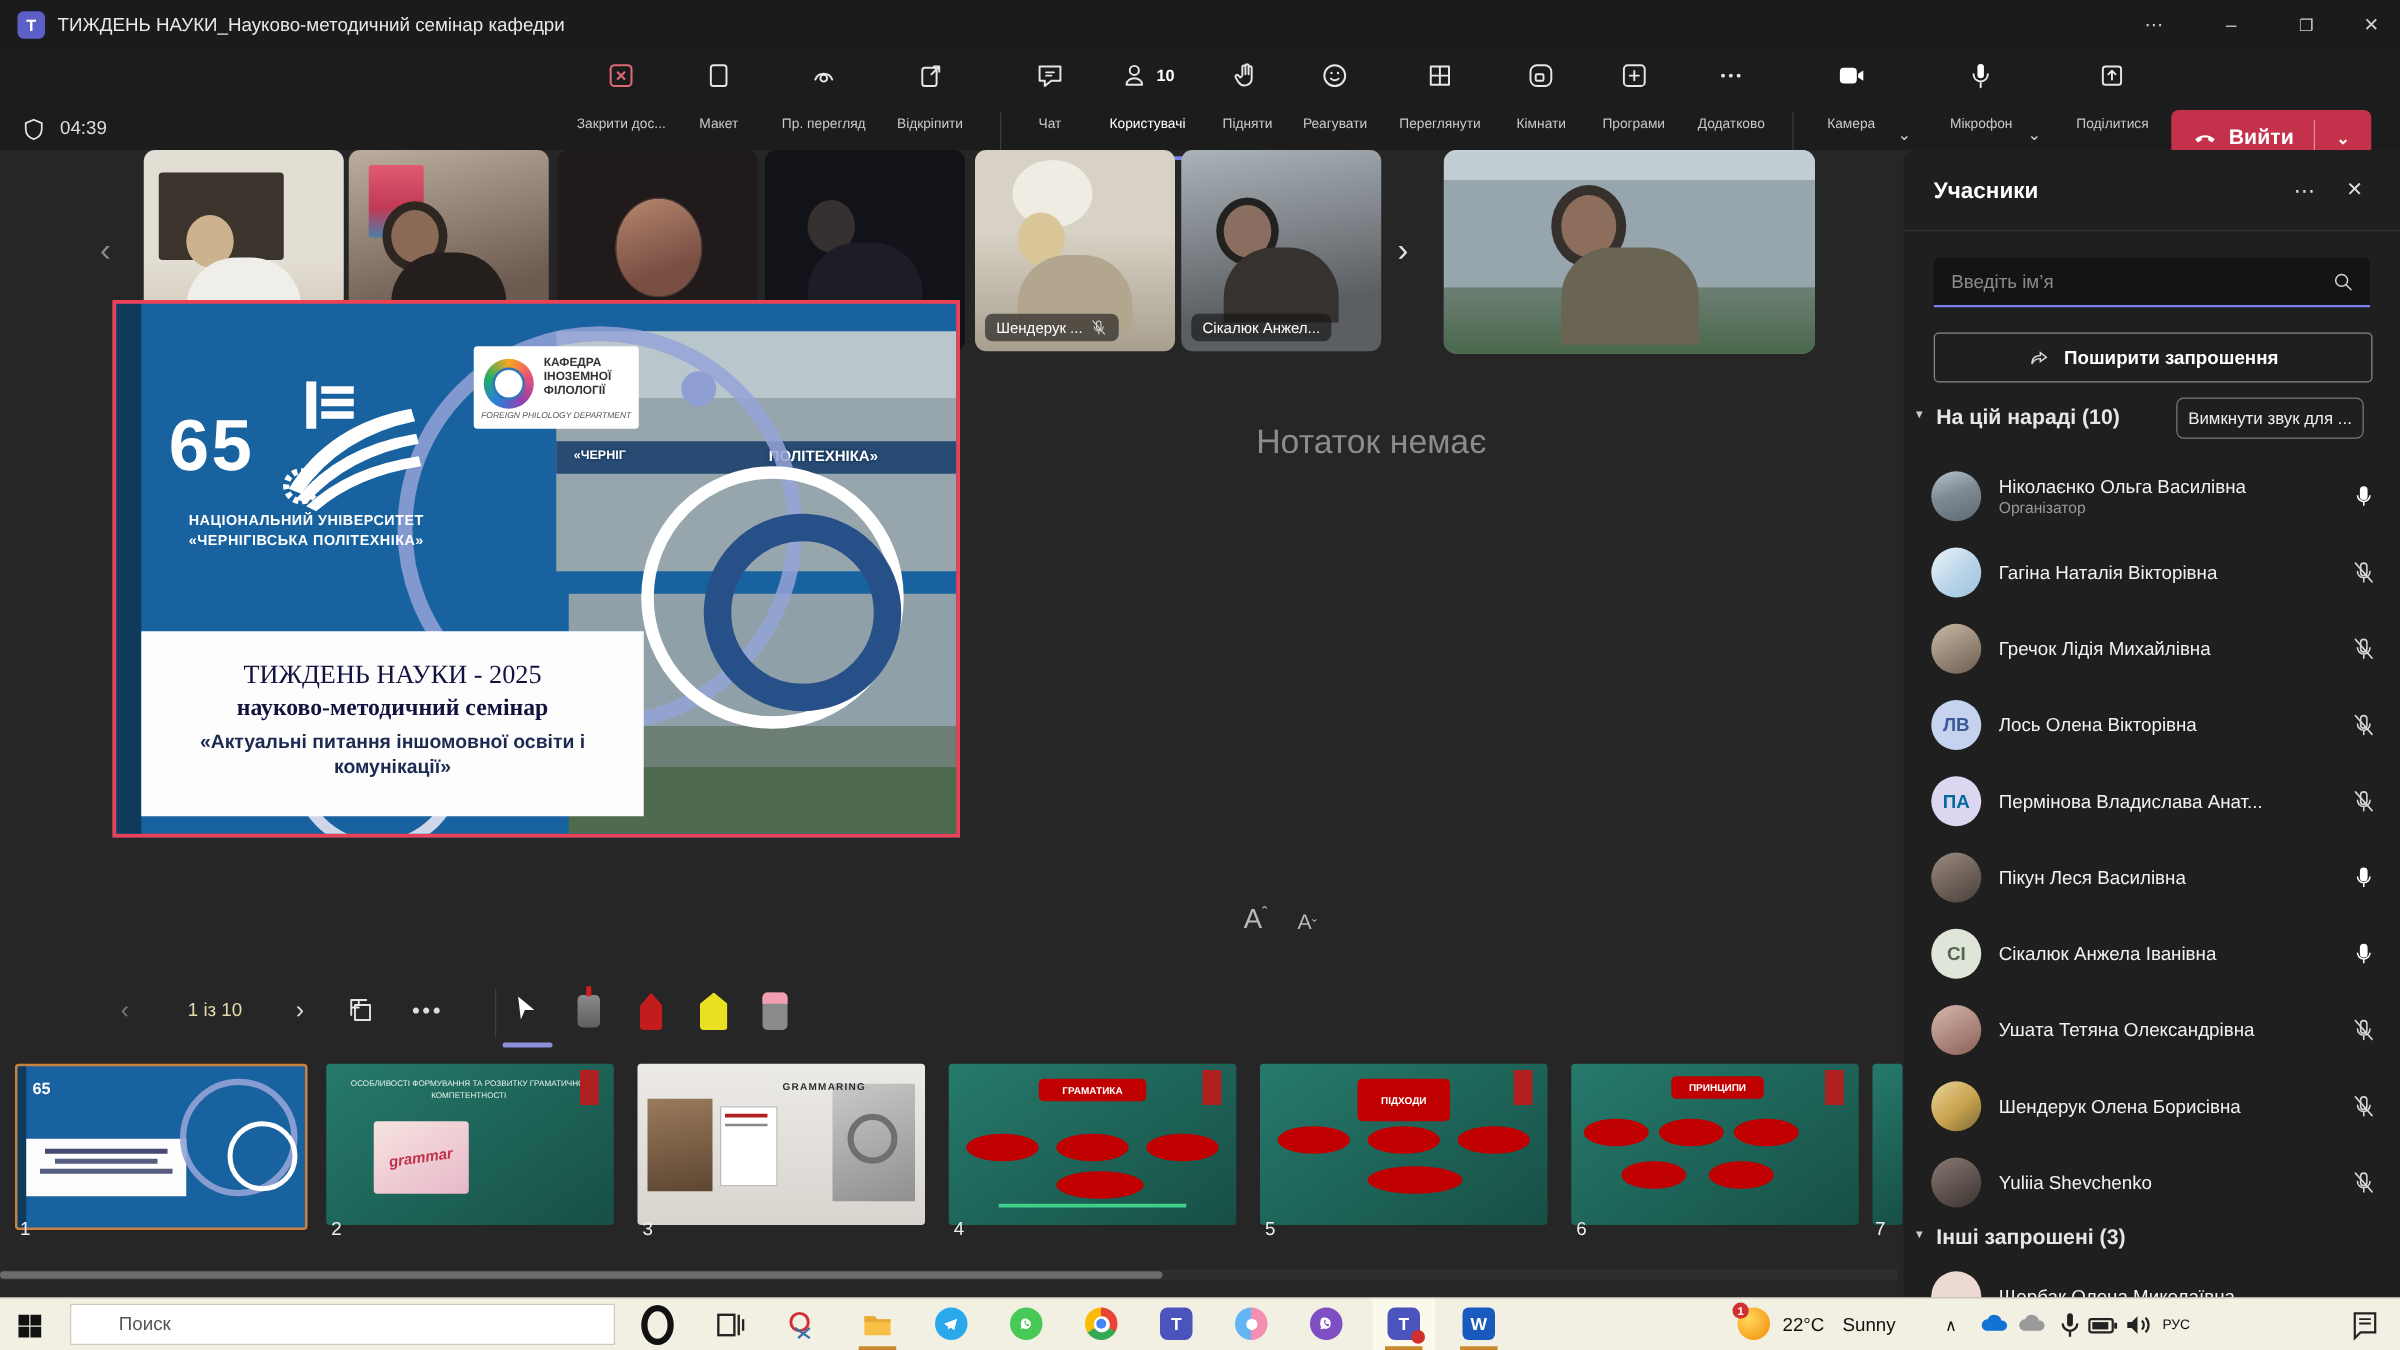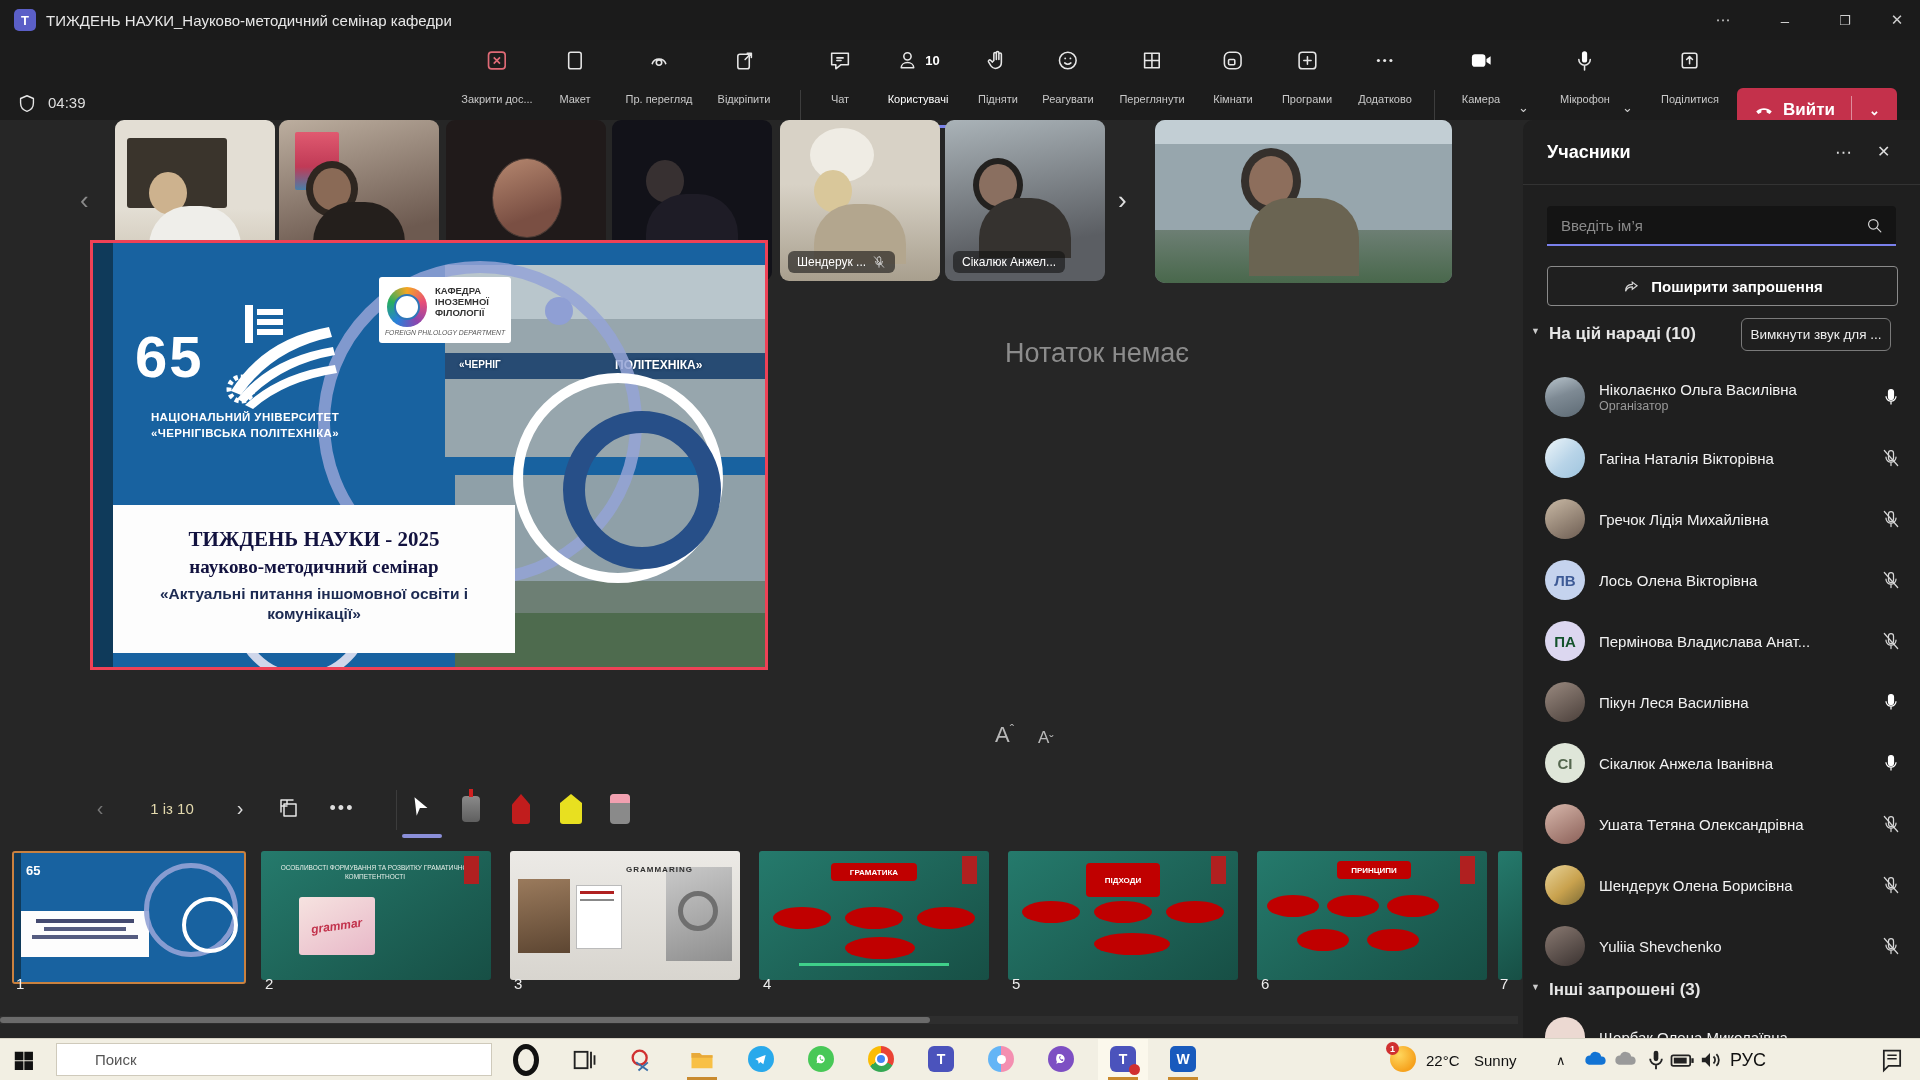--- a/index.html
+++ b/index.html
@@ -30,21 +30,21 @@
   .head{width:38px;height:42px;border-radius:50%;}
   .body{width:92px;height:60px;border-radius:40px 40px 0 0;margin-top:-8px;}
   
   #slideBox{left:90px;top:240px;width:672px;height:424px;border:3px solid #ef4156;background:#1862a0;overflow:hidden;}
   #slideBox .strip{left:0;top:0;width:20px;height:424px;background:#0f3a5a;}
   .ring{position:absolute;border-radius:50%;}
   .bldg{position:absolute;}
   .win{background-image:repeating-linear-gradient(90deg,rgba(25,45,65,.35) 0 6px,transparent 6px 18px),
        repeating-linear-gradient(180deg,rgba(25,45,65,.25) 0 5px,transparent 5px 16px);}
   #band{left:20px;top:262px;width:402px;height:148px;background:#fdfdfd;text-align:center;color:#12123f;}
-  #band .t1{font-family:"Liberation Serif",serif;font-weight:700;font-size:21px;margin-top:22px;}
+  #band .t1{font-family:"Liberation Serif",serif;font-weight:400;font-size:21px;margin-top:22px;}
   #band .t2{font-family:"Liberation Serif",serif;font-weight:700;font-size:19px;margin-top:4px;}
   #band .t3{font-weight:700;font-size:15.5px;margin-top:6px;line-height:20px;color:#1c2a52;}
   #logo65{left:42px;top:80px;color:#fff;}
   #num65{font-size:58px;font-weight:700;letter-spacing:2px;}
   .univ{left:22px;width:260px;text-align:center;color:#fff;font-weight:700;font-size:11.5px;letter-spacing:.4px;}
   #deptBadge{left:286px;top:34px;width:132px;height:66px;background:#fff;border-radius:3px;padding:5px 6px;box-sizing:border-box;}
   #deptBadge .circ{position:absolute;left:8px;top:10px;width:40px;height:40px;border-radius:50%;
      background:conic-gradient(#f5a623,#e94e77,#8e44ad,#2980d9,#27ae60,#f5a623);}
   #deptBadge .circ::after{content:"";position:absolute;left:7px;top:7px;width:26px;height:26px;border-radius:50%;
      background:#fff;border:2px solid #2e77b8;box-sizing:border-box;}
@@ -74,21 +74,21 @@
      display:flex;align-items:center;justify-content:center;color:#eee;font-size:13.5px;background:transparent;}
   .prow{position:absolute;left:22px;width:356px;height:50px;display:flex;align-items:center;gap:14px;}
   .pav{width:40px;height:40px;border-radius:50%;flex:none;display:flex;align-items:center;justify-content:center;
        font-weight:700;font-size:15px;overflow:hidden;}
   .pname{flex:1;font-size:15px;color:#f2f2f2;white-space:nowrap;overflow:hidden;}
   .prole{display:block;font-size:12.5px;color:#999;margin-top:1px;}
   .av1{background:linear-gradient(160deg,#b8c4cc,#7e8a94 45%,#5d6a74);}
   .av2{background:linear-gradient(135deg,#eef6fa,#b8d4e8 55%,#9ec4de);}
   .av3{background:linear-gradient(150deg,#c9b9a5,#6d5d52);}
   .av4{background:#c5d3ee;color:#3d5a96;}
-  .av5{background:#dcd7f0;color:#14532d;}
+  .av5{background:#dcd7f0;color:#0369a1;}
   .av6{background:linear-gradient(150deg,#9a8a80,#4a3f3a);}
   .av7{background:#dfe6d9;color:#55674f;}
   .av8{background:linear-gradient(150deg,#d8b8ac,#8a5f57);}
   .av9{background:linear-gradient(140deg,#e8d49a,#c9a24e 55%,#7a6a35);}
   .av10{background:linear-gradient(150deg,#8a7a72,#3a3230);}
   .av11{background:#ecd9d2;}
   .mI{width:20px;height:20px;flex:none;}
   .mOn{fill:#fff;stroke:#fff;stroke-width:1.4;stroke-linecap:round;}
   .mOff{fill:none;stroke:#d6d6d6;stroke-width:1.5;stroke-linecap:round;}
   
@@ -687,21 +687,21 @@
       </svg>
     <svg class="a tic" style="left:1668px" viewBox="0 0 24 24">
         <rect x="3" y="8" width="16" height="9" rx="1.5" fill="none" stroke="#222" stroke-width="1.5"></rect>
         <rect x="5" y="10" width="11" height="5" fill="#222"></rect>
         <rect x="20" y="10.5" width="2" height="4" fill="#222"></rect>
       </svg>
     <svg class="a tic" style="left:1696px" viewBox="0 0 24 24">
         <path d="M5 10v4h3l4 4V6l-4 4z" fill="#222"></path>
         <path d="M15 9a4 4 0 0 1 0 6M17.5 7a7 7 0 0 1 0 10" fill="none" stroke="#222" stroke-width="1.5"></path>
       </svg>
-    <div class="a trayTxt" style="left:1730px;font-size:18px">РУС</div>
+    <div class="a trayTxt" style="left:1730px;font-size:11px">РУС</div>
 
     <svg class="a tic" style="left:1878px" viewBox="0 0 24 24">
         <path d="M5 4h14v13H9l-4 4z" fill="none" stroke="#222" stroke-width="1.5"></path>
         <path d="M8 8h8M8 11h8" stroke="#222" stroke-width="1.3"></path>
       </svg>
 
   </div>
 
 </div>
 

